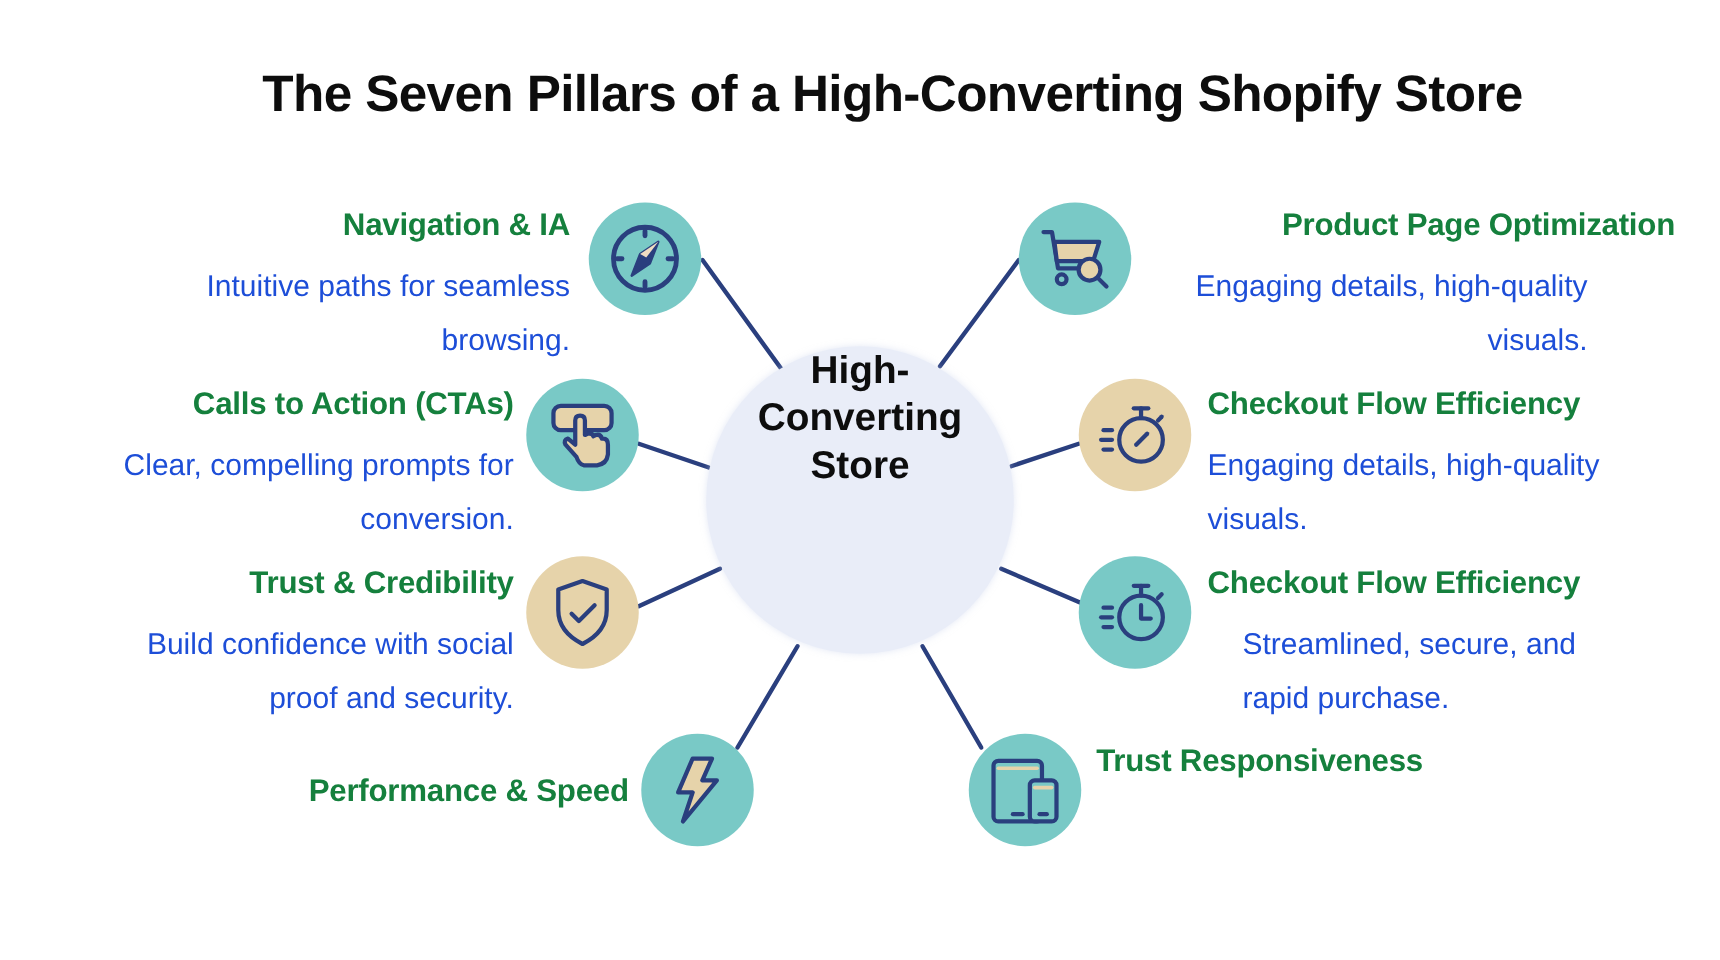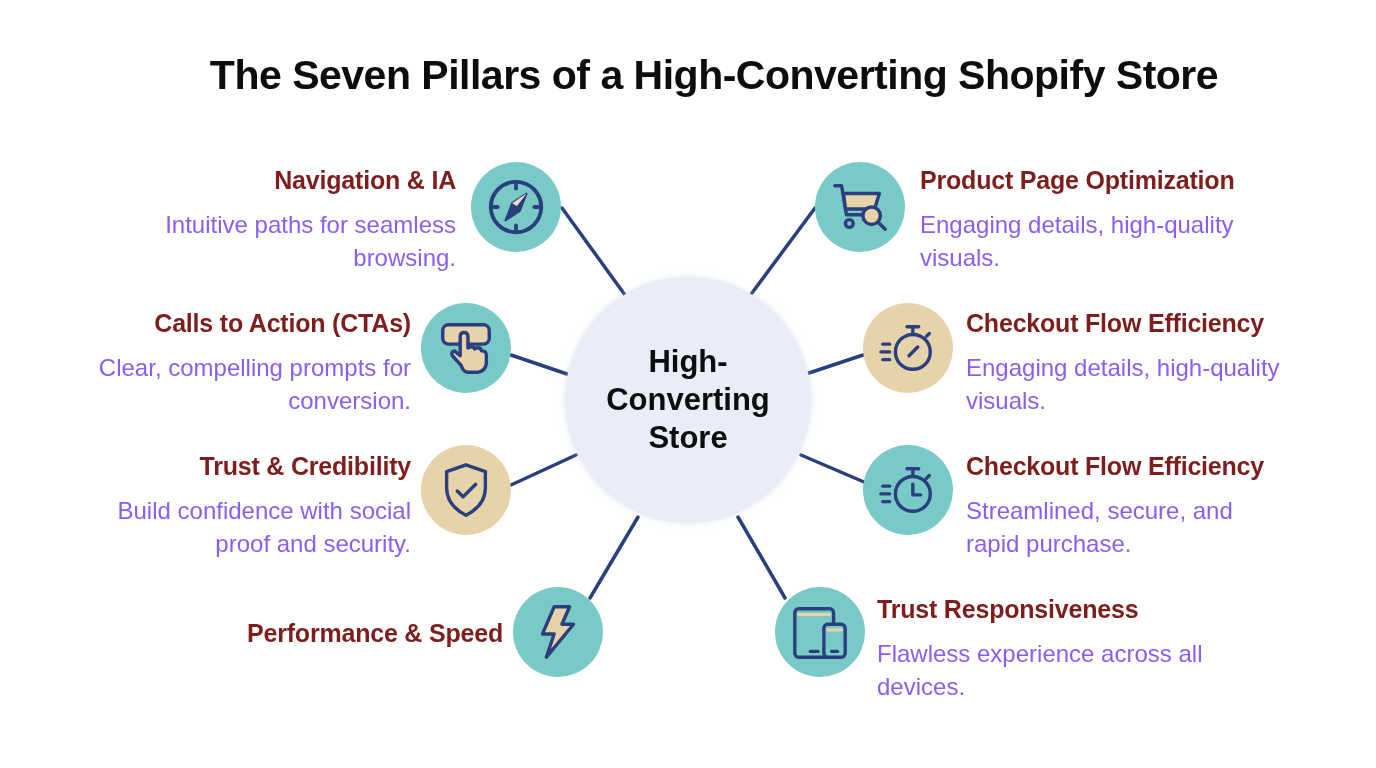--- a/index.html
+++ b/index.html
@@ -7,36 +7,36 @@
       width: 1376px; height: 768px; background: #ffffff; position: relative; overflow: hidden;
       font-family: "Liberation Sans", "DejaVu Sans", sans-serif; color: #111111;
     }
     .title {
       position: absolute; left: 0; top: 52px; width: 1376px; text-align: center;
       font-size: 41px; font-weight: bold; letter-spacing: -0.5px; color: #0d0d0d; margin-left: 26px;
     }
     svg.connectors { position: absolute; left: 0; top: 0; width: 1376px; height: 768px; }
     .hub {
       position: absolute; left: 565px; top: 277px; width: 246px; height: 246px; border-radius: 50%;
-      background: #e9edf8; display: flex; align-items: center; justify-content: center; text-align: center;
+      background: #e9edf8; display: flex; align-items: flex-start; justify-content: center; text-align: center;
       box-shadow: 0 0 6px rgba(200,210,235,0.5);
     }
     .hub-label { font-size: 31px; font-weight: bold; line-height: 38px; width: 200px; color: #0d0d0d; }
     .icon-circle {
       position: absolute; width: 90px; height: 90px; border-radius: 50%;
       display: flex; align-items: center; justify-content: center;
     }
     .icon-circle svg { width: 62px; height: 62px; }
     .teal { background: #79c9c6; }
     .beige { background: #e6d3aa; }
     .pillar { position: absolute; width: 420px; }
     .pillar.left { text-align: right; }
     .pillar.right { text-align: left; }
-    .pillar-title { font-size: 25px; font-weight: bold; line-height: 30px; color: #7f1d1d; letter-spacing: -0.2px; }
-    .pillar-desc { font-size: 24px; line-height: 33px; margin-top: 13px; color: #8b5cf6; }
+    .pillar-title { font-size: 25px; font-weight: bold; line-height: 30px; color: #15803d; letter-spacing: -0.2px; }
+    .pillar-desc { font-size: 24px; line-height: 43px; margin-top: 13px; color: #1d4ed8; }
   </style>
 </head>
 <body>
 
 <div class="title">The Seven Pillars of a High-Converting Shopify Store</div>
 
 <svg class="connectors" viewBox="0 0 1376 768">
   <g stroke="#2a3f7e" stroke-width="3.5" stroke-linecap="round">
     <line x1="562" y1="208" x2="625" y2="295"></line>
     <line x1="815" y1="208" x2="752" y2="293"></line>
@@ -93,21 +93,21 @@
 
 <div class="pillar left" style="left:83px; top:618px;">
   <div class="pillar-title">Performance &amp; Speed</div>
 </div>
 <div class="icon-circle teal" style="left:513px; top:587px;">
   <svg viewBox="0 0 64 64" fill="none" stroke="#2a3f7e" stroke-width="3.5" stroke-linecap="round" stroke-linejoin="round">
     <path d="M28 6 L44 6 L36 24 L48 24 L20 58 L28 34 L16 34 Z" fill="#e6d3aa"></path>
   </svg>
 </div>
 
-<div class="pillar right" style="left:920px; top:165px;">
+<div class="pillar right" style="left:920px; top:165px;text-align:right;">
   <div class="pillar-title">Product Page Optimization</div>
   <div class="pillar-desc" style="width:350px;">Engaging details, high-quality visuals.</div>
 </div>
 <div class="icon-circle teal" style="left:815px; top:162px;">
   <svg viewBox="0 0 64 64" fill="none" stroke="#2a3f7e" stroke-width="3.5" stroke-linecap="round" stroke-linejoin="round">
     <path d="M6 10 L13 10 L18 40 L34 40"></path>
     <path d="M15 18 L52 18 L47 34 L17 34 Z" fill="#e6d3aa"></path>
     <circle cx="21" cy="49" r="4"></circle>
     <circle cx="44" cy="41" r="9" fill="#e6d3aa"></circle>
     <line x1="51" y1="48" x2="58" y2="55"></line>
@@ -126,38 +126,37 @@
     <line x1="51" y1="20" x2="54" y2="17"></line>
     <line x1="33" y1="40" x2="42" y2="31"></line>
     <line x1="6" y1="28" x2="13" y2="28"></line>
       <line x1="4" y1="36" x2="13" y2="36"></line>
       <line x1="6" y1="44" x2="13" y2="44"></line>
   </svg>
 </div>
 
 <div class="pillar right" style="left:966px; top:451px;">
   <div class="pillar-title">Checkout Flow Efficiency</div>
-  <div class="pillar-desc" style="width:300px;">Streamlined, secure, and rapid purchase.</div>
+  <div class="pillar-desc" style="width:300px;margin-left:28px;">Streamlined, secure, and rapid purchase.</div>
 </div>
 <div class="icon-circle teal" style="left:863px; top:445px;">
   <svg viewBox="0 0 64 64" fill="none" stroke="#2a3f7e" stroke-width="3.5" stroke-linecap="round" stroke-linejoin="round">
     <circle cx="37" cy="36" r="18"></circle>
     <line x1="31" y1="10" x2="43" y2="10"></line>
       <line x1="37" y1="10" x2="37" y2="18"></line>
     <line x1="51" y1="20" x2="54" y2="17"></line>
     <path d="M37 26 L37 37 L45 37"></path>
     <line x1="6" y1="28" x2="13" y2="28"></line>
       <line x1="4" y1="36" x2="13" y2="36"></line>
       <line x1="6" y1="44" x2="13" y2="44"></line>
   </svg>
 </div>
 
 <div class="pillar right" style="left:877px; top:594px;">
   <div class="pillar-title">Trust Responsiveness</div>
-  <div class="pillar-desc" style="width:360px;">Flawless experience across all devices.</div>
 </div>
 <div class="icon-circle teal" style="left:775px; top:587px;">
   <svg viewBox="0 0 64 64" fill="none" stroke="#2a3f7e" stroke-width="3.5" stroke-linecap="round" stroke-linejoin="round">
     <rect x="6" y="8" width="40" height="50" rx="4" fill="#79c9c6"></rect>
     <line x1="10" y1="14" x2="42" y2="14" stroke="#e6d3aa" stroke-width="3"></line>
     <line x1="22" y1="52" x2="30" y2="52"></line>
     <rect x="36" y="24" width="22" height="34" rx="4" fill="#79c9c6"></rect>
     <line x1="40" y1="30" x2="54" y2="30" stroke="#e6d3aa" stroke-width="3"></line>
     <line x1="44" y1="52" x2="50" y2="52"></line>
   </svg>

